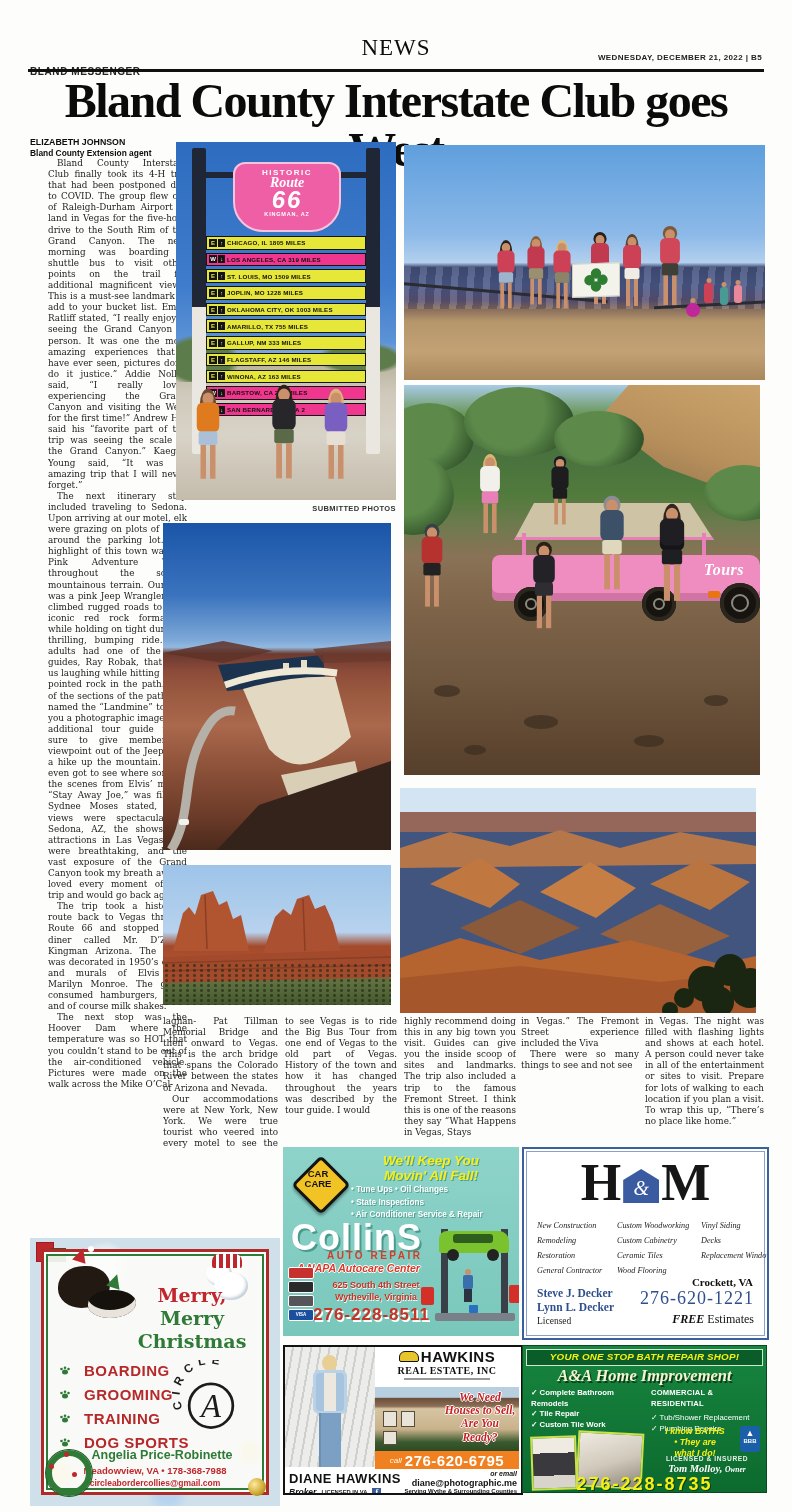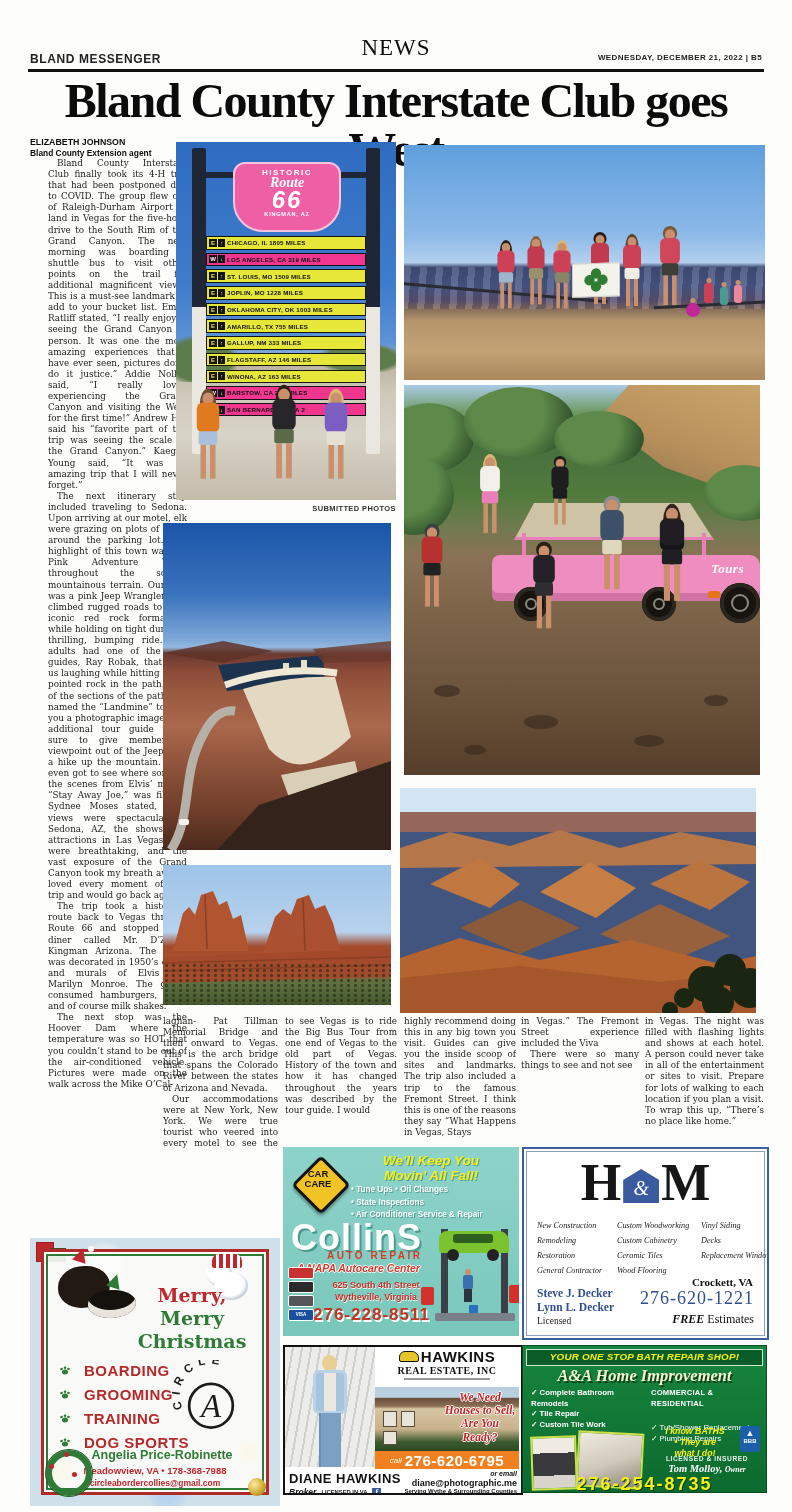--- a/index.html
+++ b/index.html
@@ -1,20 +1,20 @@
 <!DOCTYPE html>
 <html><head>
 <meta charset="utf-8">
 <style>
   html,body{margin:0;padding:0;background:#9a9a9a;}
   .page{position:relative;width:792px;height:1512px;margin:0 auto;background:#fdfdfc;
         font-family:"Liberation Sans",sans-serif;overflow:hidden;color:#111;}
 
   
-  .masthead{position:absolute;left:30px;top:52px;font-size:12px;font-weight:bold;letter-spacing:.6px;color:#222;}
+  .masthead{position:absolute;left:30px;top:66px;font-size:10px;font-weight:bold;letter-spacing:.6px;color:#222;}
   .news-title{position:absolute;left:0;right:0;top:35px;text-align:center;
               font-family:"Liberation Serif",serif;font-size:23px;letter-spacing:1px;color:#0d0d0d;}
   .dateline{position:absolute;right:30px;top:53px;font-size:8px;letter-spacing:.4px;color:#222;font-weight:bold;}
   .dateline .pg{font-weight:900;}
   .toprule{position:absolute;left:28px;right:28px;top:69px;height:2.5px;background:#101010;}
 
   
   .headline{position:absolute;left:26px;top:77px;width:740px;text-align:center;
             font-family:"Liberation Serif",serif;font-weight:bold;font-size:48px;
             letter-spacing:-1.5px;line-height:1.02;color:#0b0b0b;}
@@ -100,21 +100,21 @@
     background:linear-gradient(200deg,#caa46c 0%,#b8905c 50%,#8a6e48 100%);
     clip-path:polygon(18% 0,100% 0,100% 100%,40% 70%,0 28%);}
   .jp-bush{position:absolute;border-radius:50%;background:radial-gradient(circle at 40% 35%,#5d8a4a 0 45%,#33552c 80%);}
   .jeep{position:absolute;left:88px;top:118px;width:268px;height:130px;}
   .jeep .canopy{position:absolute;left:22px;top:0;width:200px;height:34px;background:#cfc3a5;
     clip-path:polygon(10% 0,88% 0,100% 100%,0 100%);border-bottom:3px solid #e87fb8;}
   .jeep .bar{position:absolute;width:4px;background:#e87fb8;}
   .jeep .body{position:absolute;left:0;top:52px;width:268px;height:46px;background:#ef8cc0;border-radius:8px 10px 4px 6px;
     box-shadow:inset 0 -8px 0 rgba(120,40,80,.25);}
   .jeep .tours{position:absolute;right:16px;top:58px;font-family:"Liberation Serif",serif;font-style:italic;
-    font-weight:bold;font-size:13px;color:#fff;letter-spacing:.5px;}
+    font-weight:bold;font-size:16px;color:#fff;letter-spacing:.5px;}
   .jeep .wheel{position:absolute;top:84px;width:34px;height:34px;border-radius:50%;background:#17140f;
     box-shadow:inset 0 0 0 4px #2b261e, inset 0 0 0 11px #17140f, inset 0 0 0 13px #8a8a80;}
   .jeep .marker{position:absolute;right:40px;top:88px;width:12px;height:7px;background:#e87414;border-radius:2px;}
   .rock{position:absolute;border-radius:50%;background:#3c2e20;opacity:.7;}
 
   
   .photo-hoover{left:163px;top:523px;width:228px;height:327px;
     background:linear-gradient(180deg,#1a55a8 0%,#3a73bd 22%,#7fa9d8 36%,#94b9e0 38%,
                #6b3a30 40%,#8a4a38 45%,#9a5a40 52%,#aa684c 62%,#8a5038 76%,#6b3a28 90%,#4a2a1c 100%);}
 
@@ -265,21 +265,21 @@
 
   
   .ad-aa{left:522px;top:1345px;width:243px;height:146px;background:linear-gradient(180deg,#17853f,#0c6a2e);
     border:1px solid #0a4a20;}
   .aa-banner{position:absolute;left:3px;top:3px;right:3px;height:15px;background:#0a5c28;border:1px solid #cfe8cf;
     text-align:center;font-weight:900;font-style:italic;font-size:9.8px;color:#f8ef12;line-height:14px;letter-spacing:.2px;}
   .aa-name{position:absolute;left:0;top:20px;width:100%;text-align:center;font-family:"Liberation Serif",serif;
     font-weight:900;font-style:italic;font-size:16.5px;color:#f7f3d0;text-shadow:1.5px 1.5px 0 #063d1a;}
   .aa-left{position:absolute;left:8px;top:42px;width:116px;color:#fff;font-weight:bold;font-size:7.8px;line-height:1.35;}
   .aa-right{position:absolute;left:128px;top:42px;width:110px;color:#fff;font-size:7.8px;line-height:1.4;}
-  .aa-right .hd{font-weight:900;font-size:7.6px;letter-spacing:.2px;margin-bottom:14px;}
+  .aa-right .hd{font-weight:900;font-size:7.6px;letter-spacing:.2px;margin-bottom:4px;}
   .aa-chk{color:#eaffea;margin-right:2px;}
   .aa-tag{position:absolute;left:130px;top:80px;width:84px;text-align:center;color:#f8ef12;
     font-weight:900;font-style:italic;font-size:8.8px;line-height:1.25;}
   .aa-bbb{position:absolute;right:6px;top:80px;width:20px;height:24px;background:#1a5fa8;border-radius:3px;
     color:#fff;text-align:center;font-size:6px;font-weight:900;line-height:1.1;padding-top:2px;}
   .aa-bbb .torch{display:block;font-size:9px;line-height:10px;}
   .aa-lic{position:absolute;left:128px;top:109px;width:112px;text-align:center;color:#e8f0e8;
     font-weight:900;font-size:6.6px;letter-spacing:.6px;}
   .aa-owner{position:absolute;left:128px;top:117px;width:112px;text-align:center;color:#fff;
     font-family:"Liberation Serif",serif;font-weight:900;font-style:italic;font-size:10.5px;}
@@ -853,16 +853,16 @@
       <span class="torch">▲</span>
       <span>BBB</span>
     </div>
     <div class="aa-lic">LICENSED &amp; INSURED</div>
     <div class="aa-owner">
       <span>Tom Molloy,</span>
       <span class="rl">Owner</span>
     </div>
     <div class="aa-thumb t1"></div>
     <div class="aa-thumb t2"></div>
-    <div class="aa-phone">276-254-8735</div>
+    <div class="aa-phone">276-228-8735</div>
   </div>
 
 </div>
 
 </body></html>

